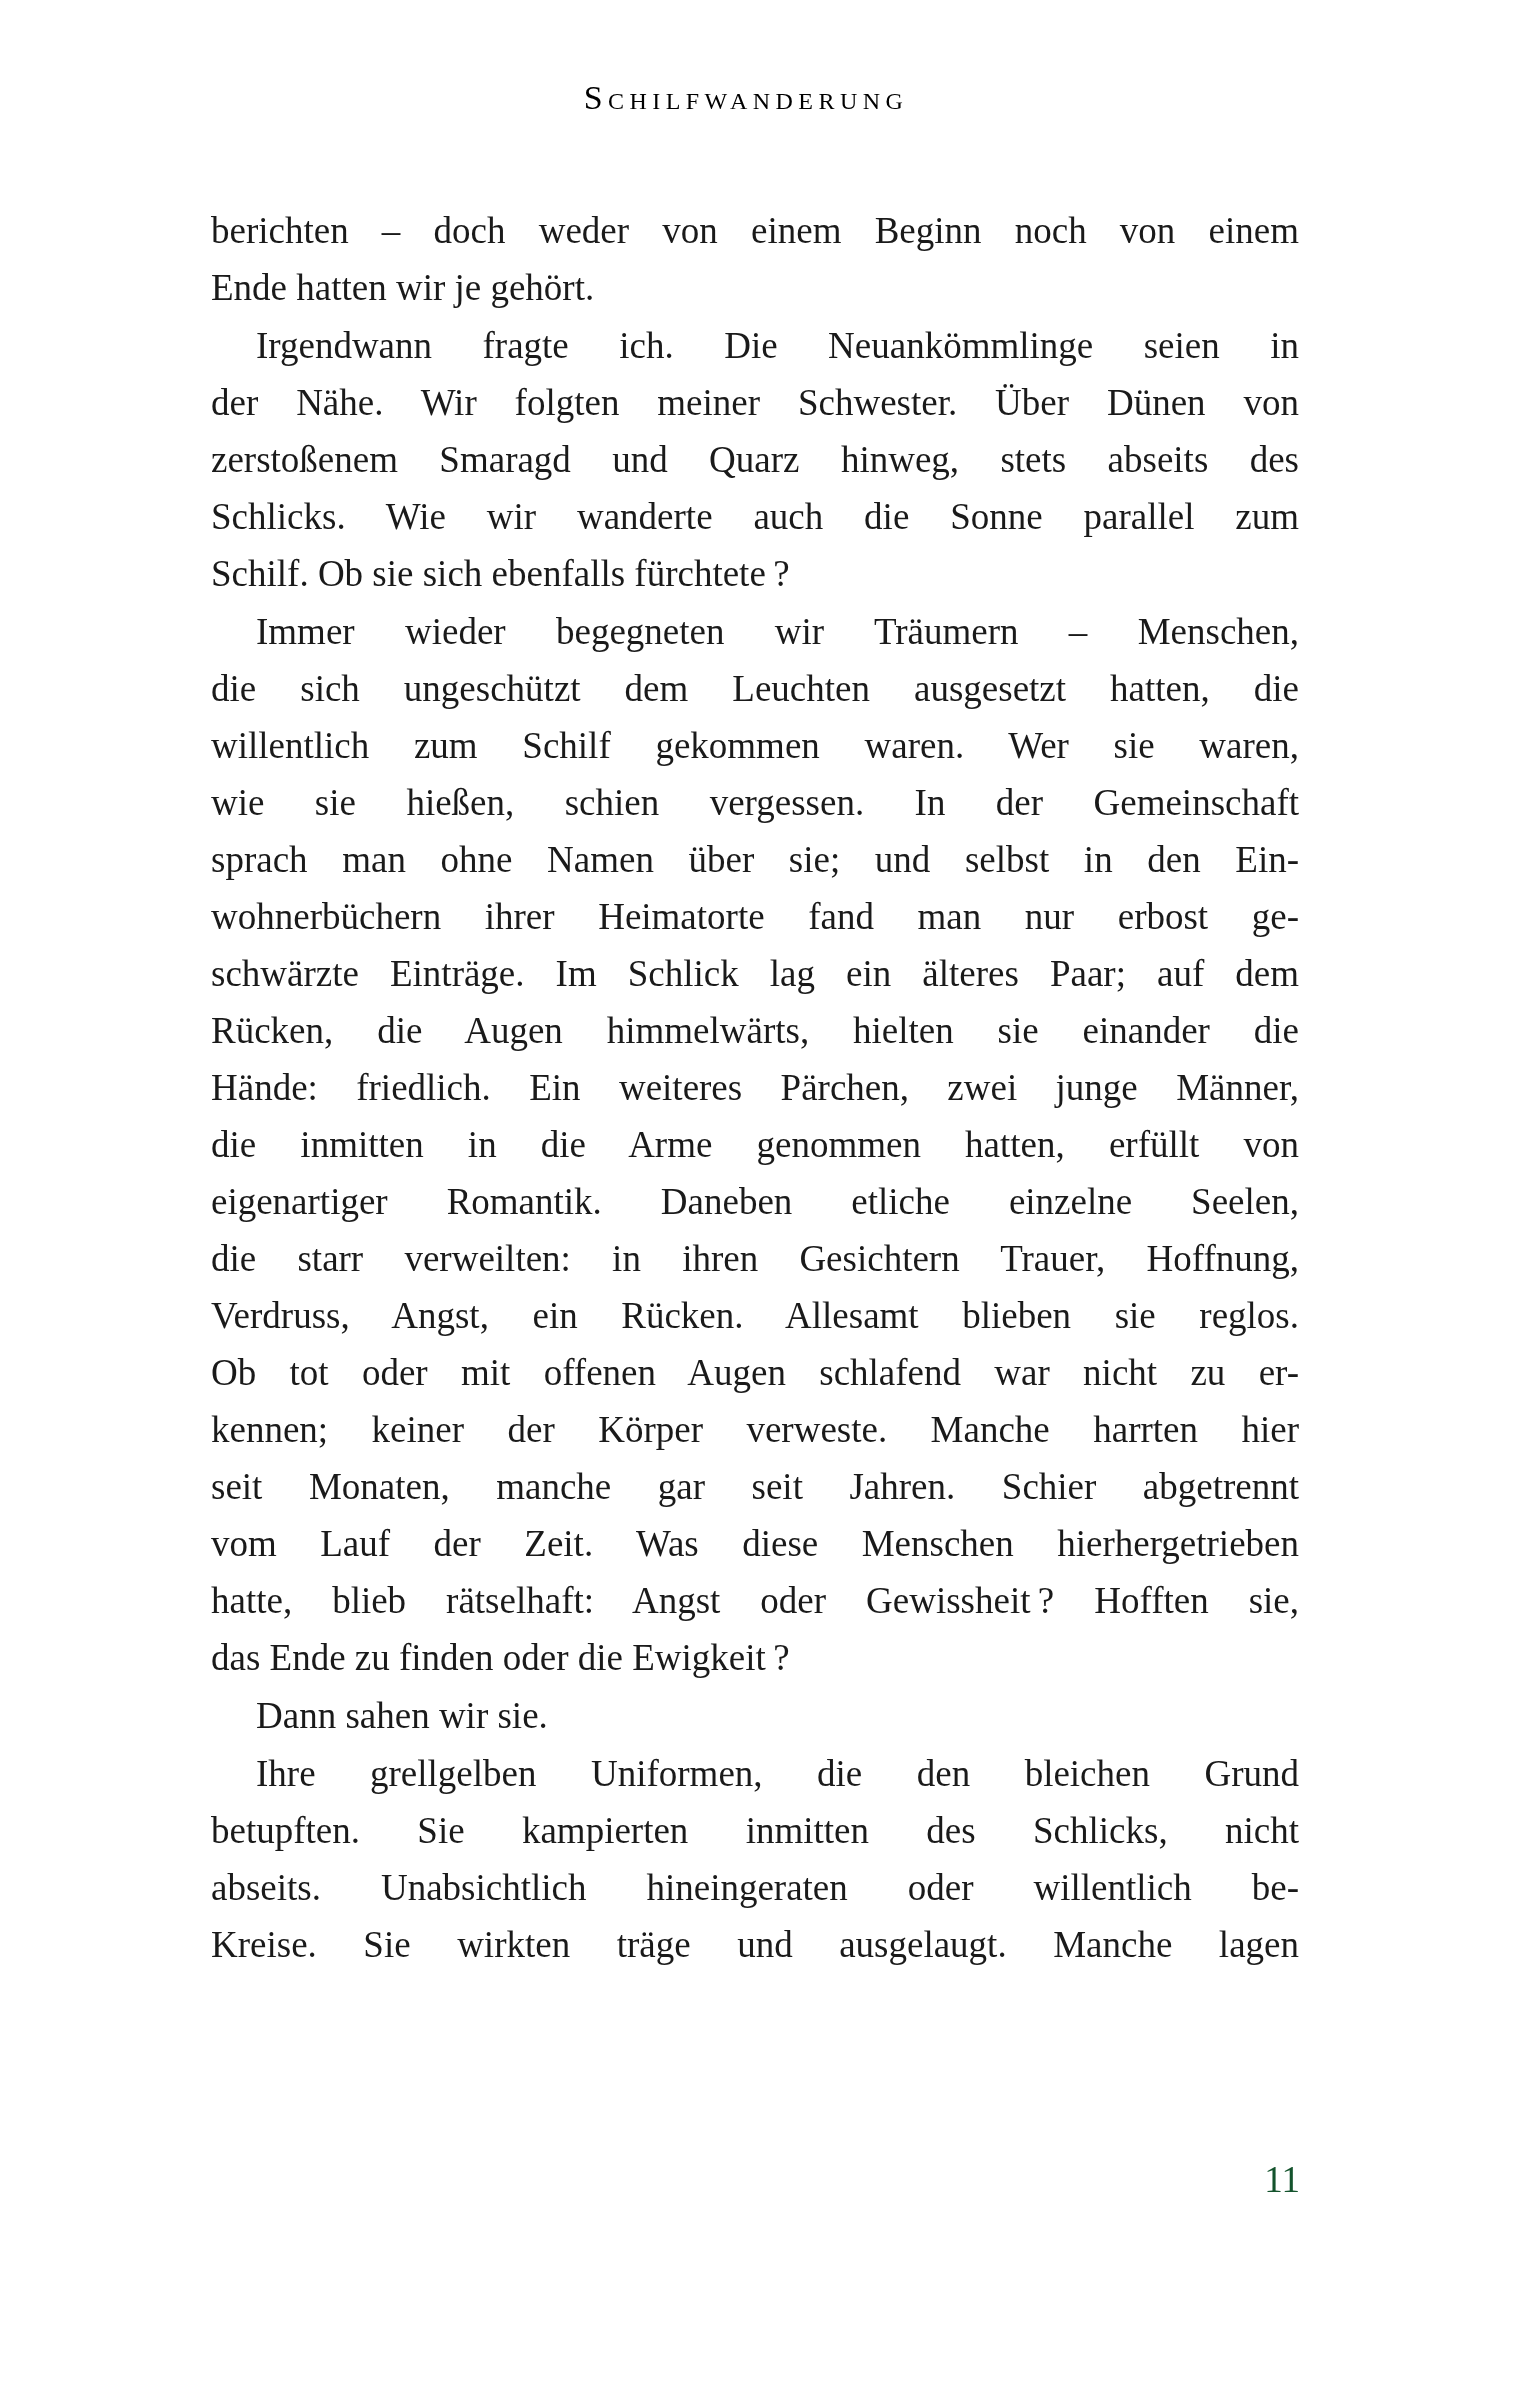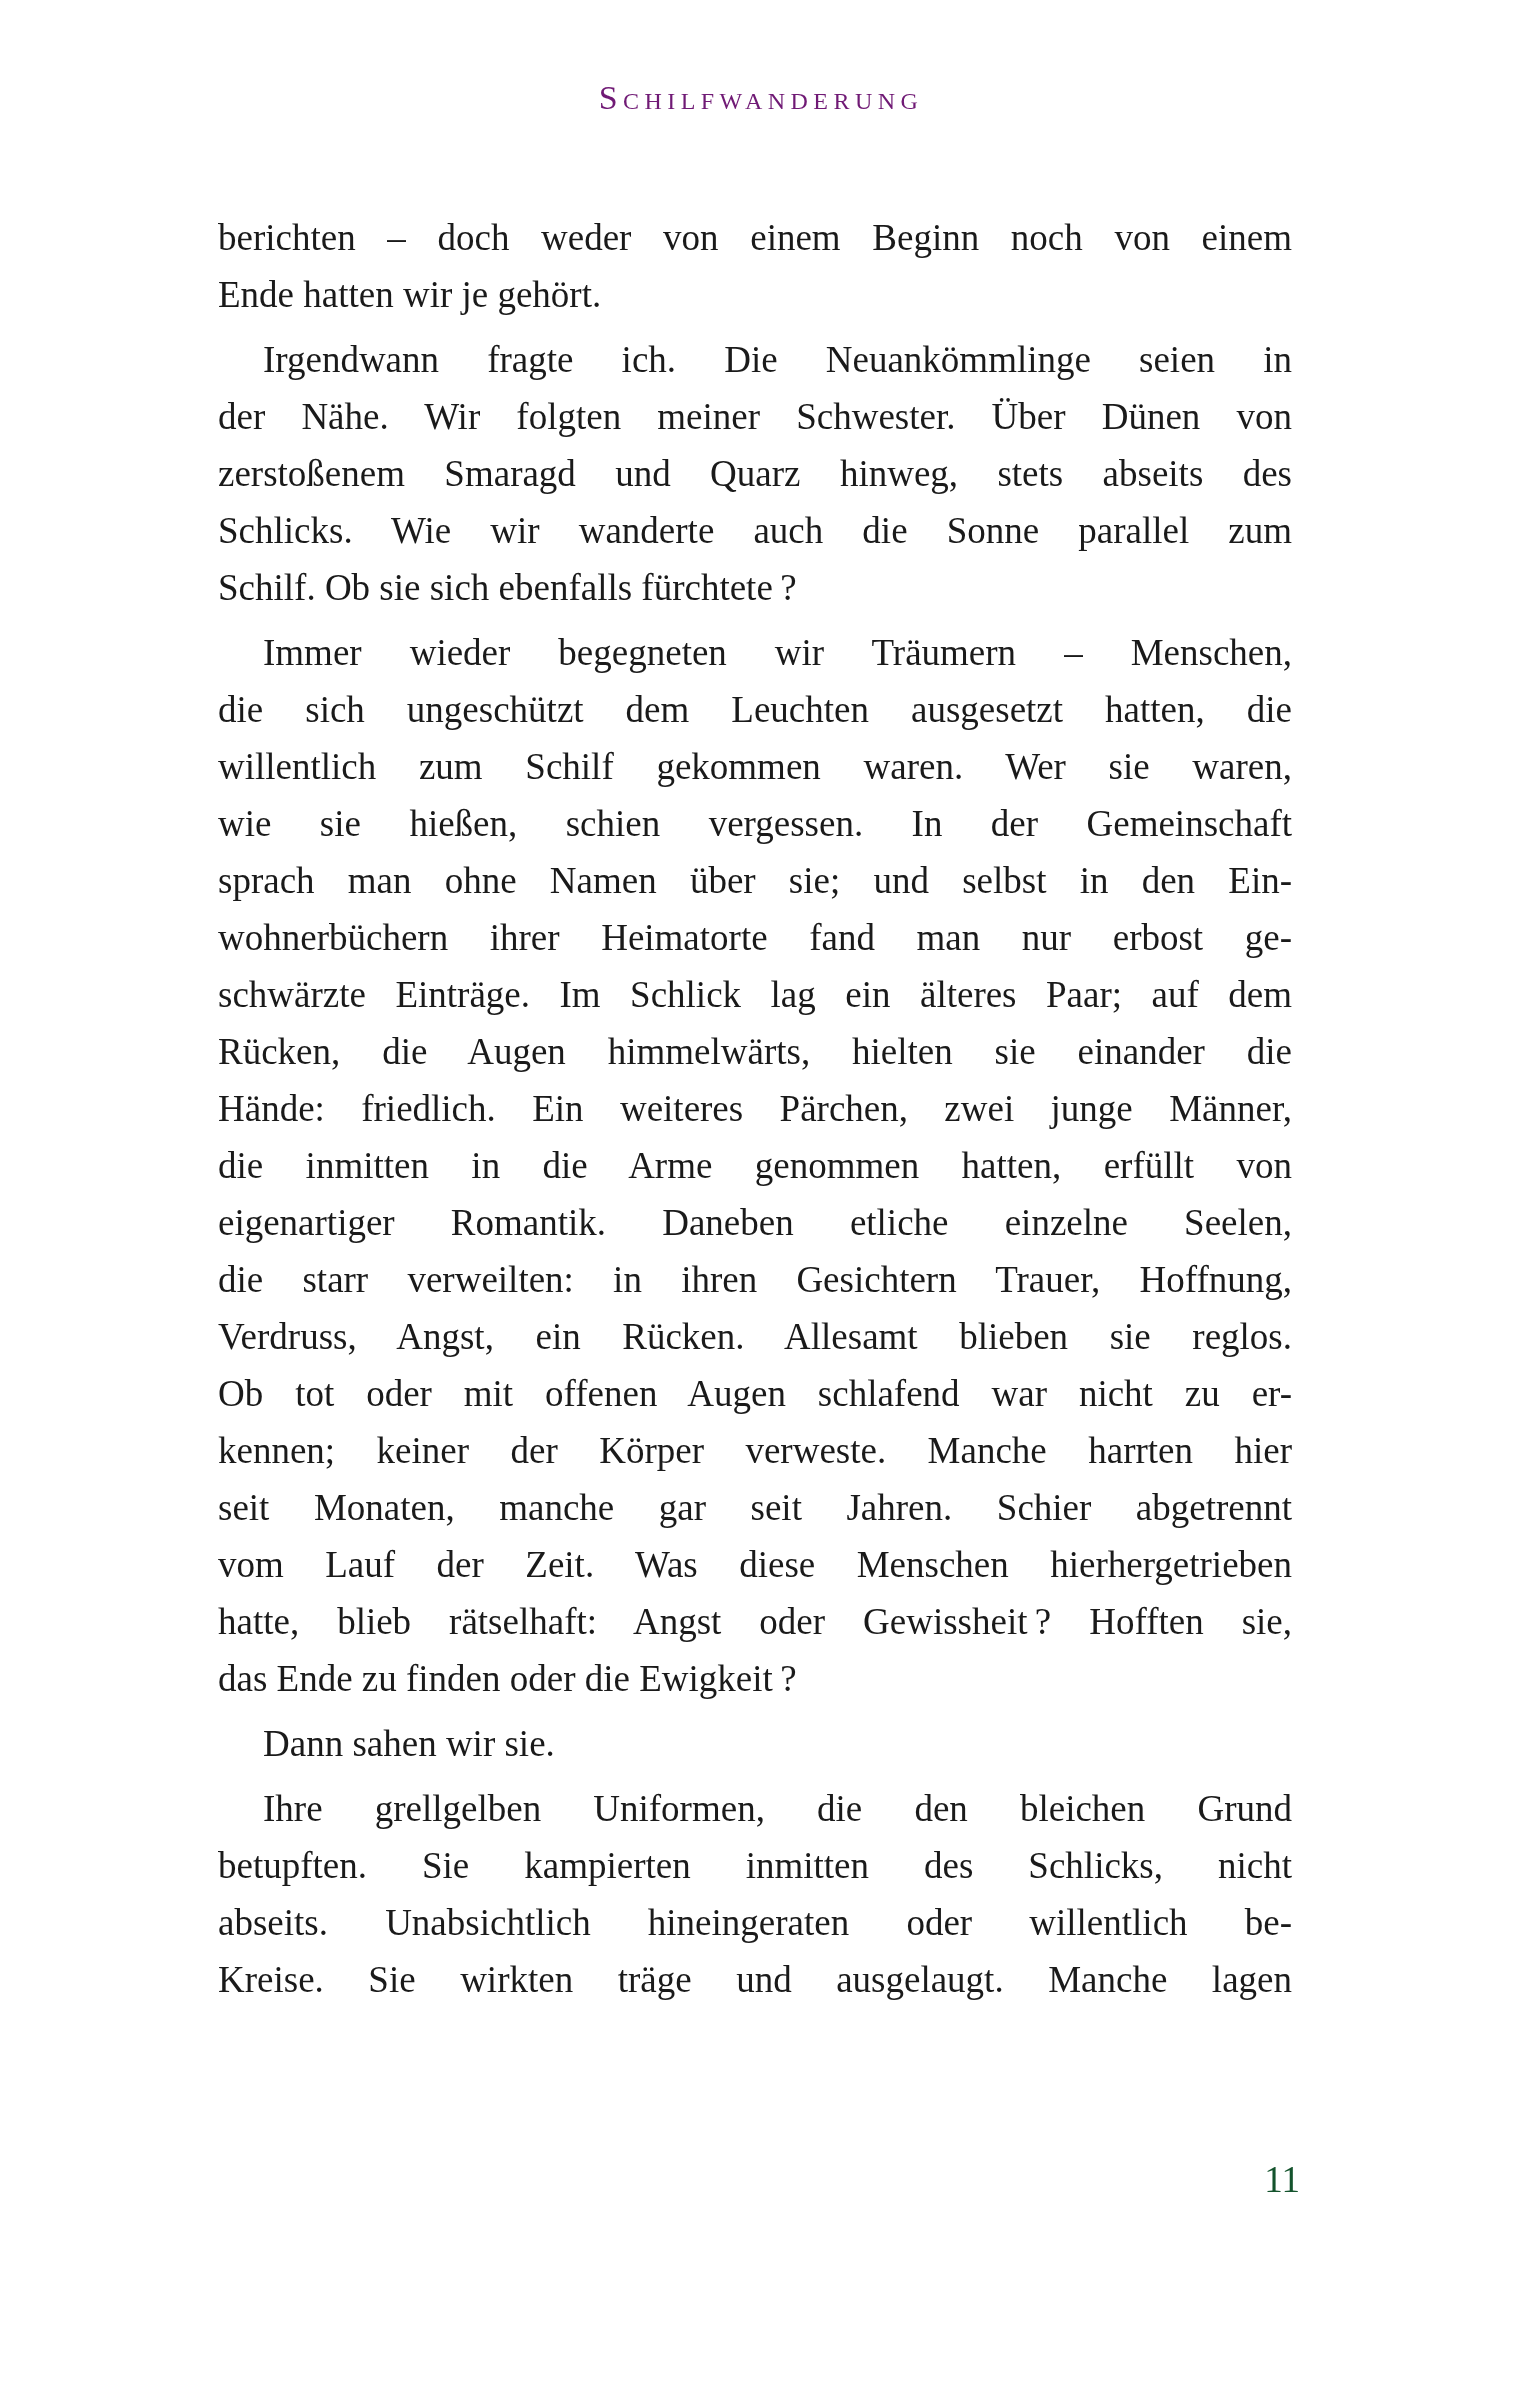--- a/index.html
+++ b/index.html
@@ -14,39 +14,39 @@
     font-family: "Liberation Serif", serif;
   }
   .page {
     position: absolute;
     inset: 0;
     background: #ffffff;
   }
   .running-header {
     position: absolute;
     top: 76px;
-    left: 216px;
+    left: 201px;
     width: 1090px;
     text-align: center;
     font-variant: small-caps;
     letter-spacing: 0.16em;
     font-size: 34px;
     line-height: 43px;
-    color: #701a75;
+    color: #000000;
   }
   .text-block {
     position: absolute;
     left: 210px;
     top: 201px;
     width: 1090px;
     font-size: 37px;
     line-height: 57px;
     color: #1a1a1a;
   }
-  .para { margin: 8px; padding: 0; }
+  .para { margin: 1px; padding: 0; }
   .line {
     text-align: justify;
     text-align-last: justify;
     -moz-text-align-last: justify;
     height: 57px;
     overflow: visible;
     white-space: normal;
   }
   .line.end {
     text-align-last: left;

